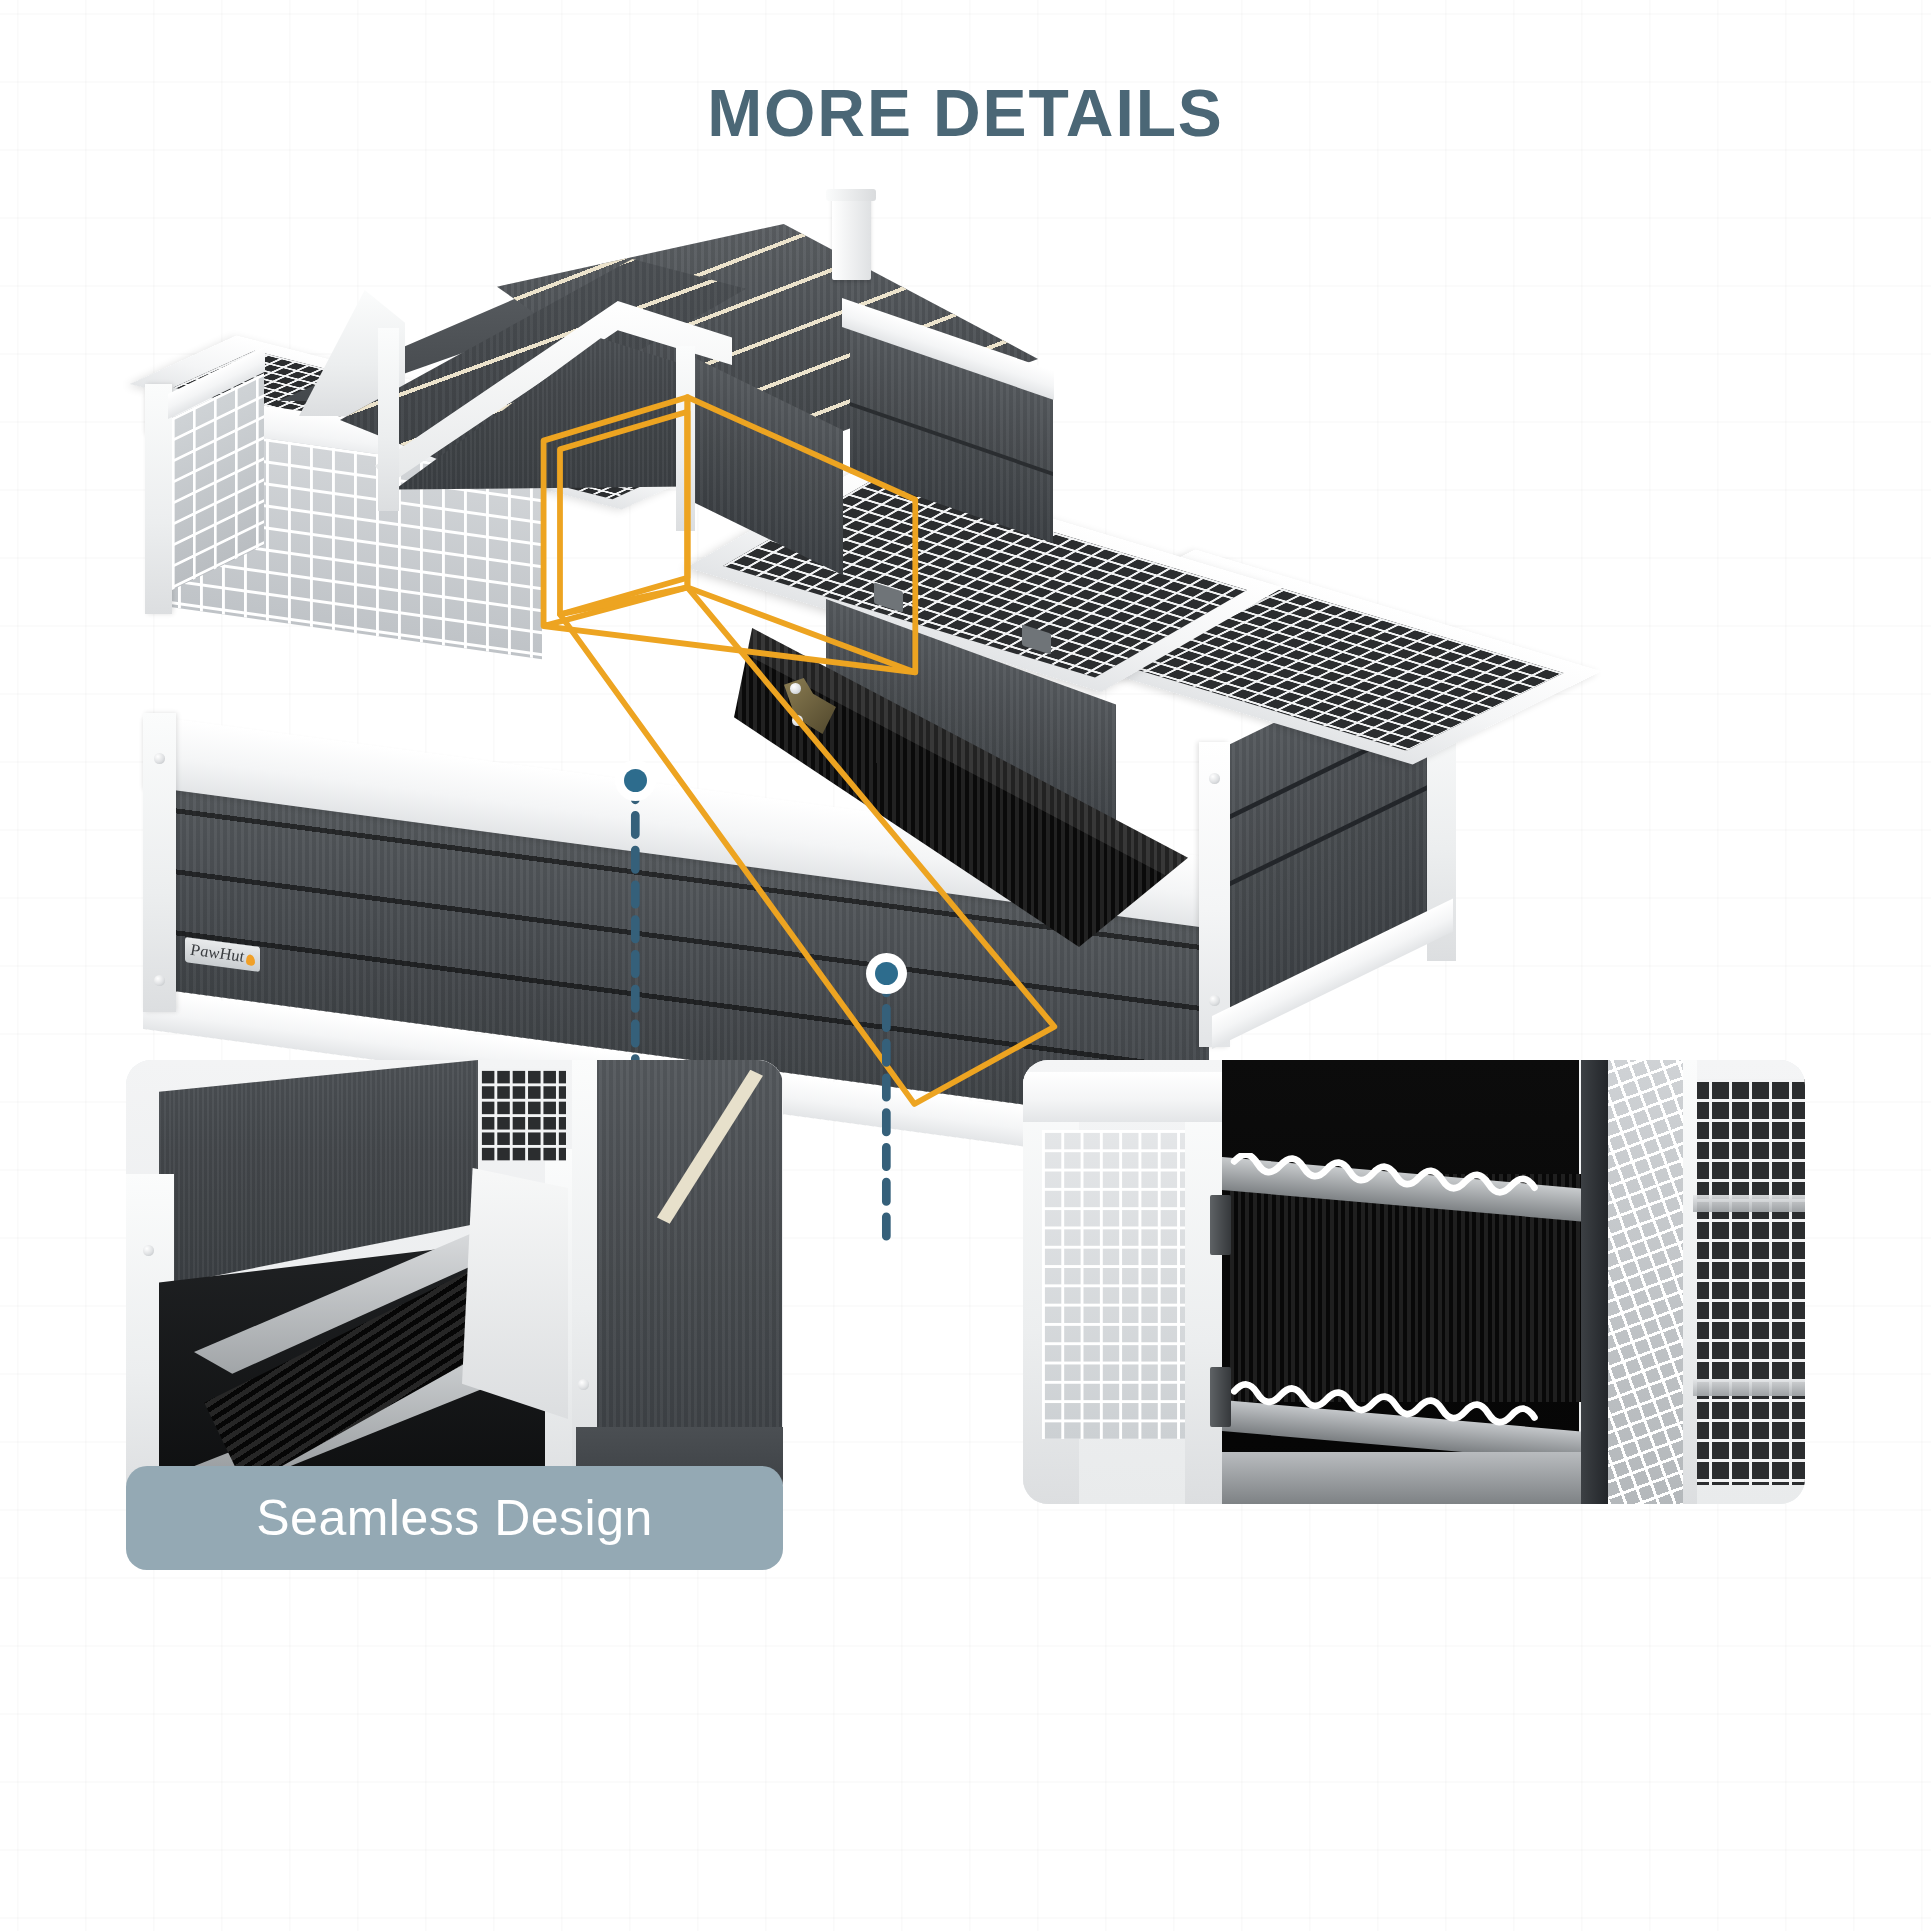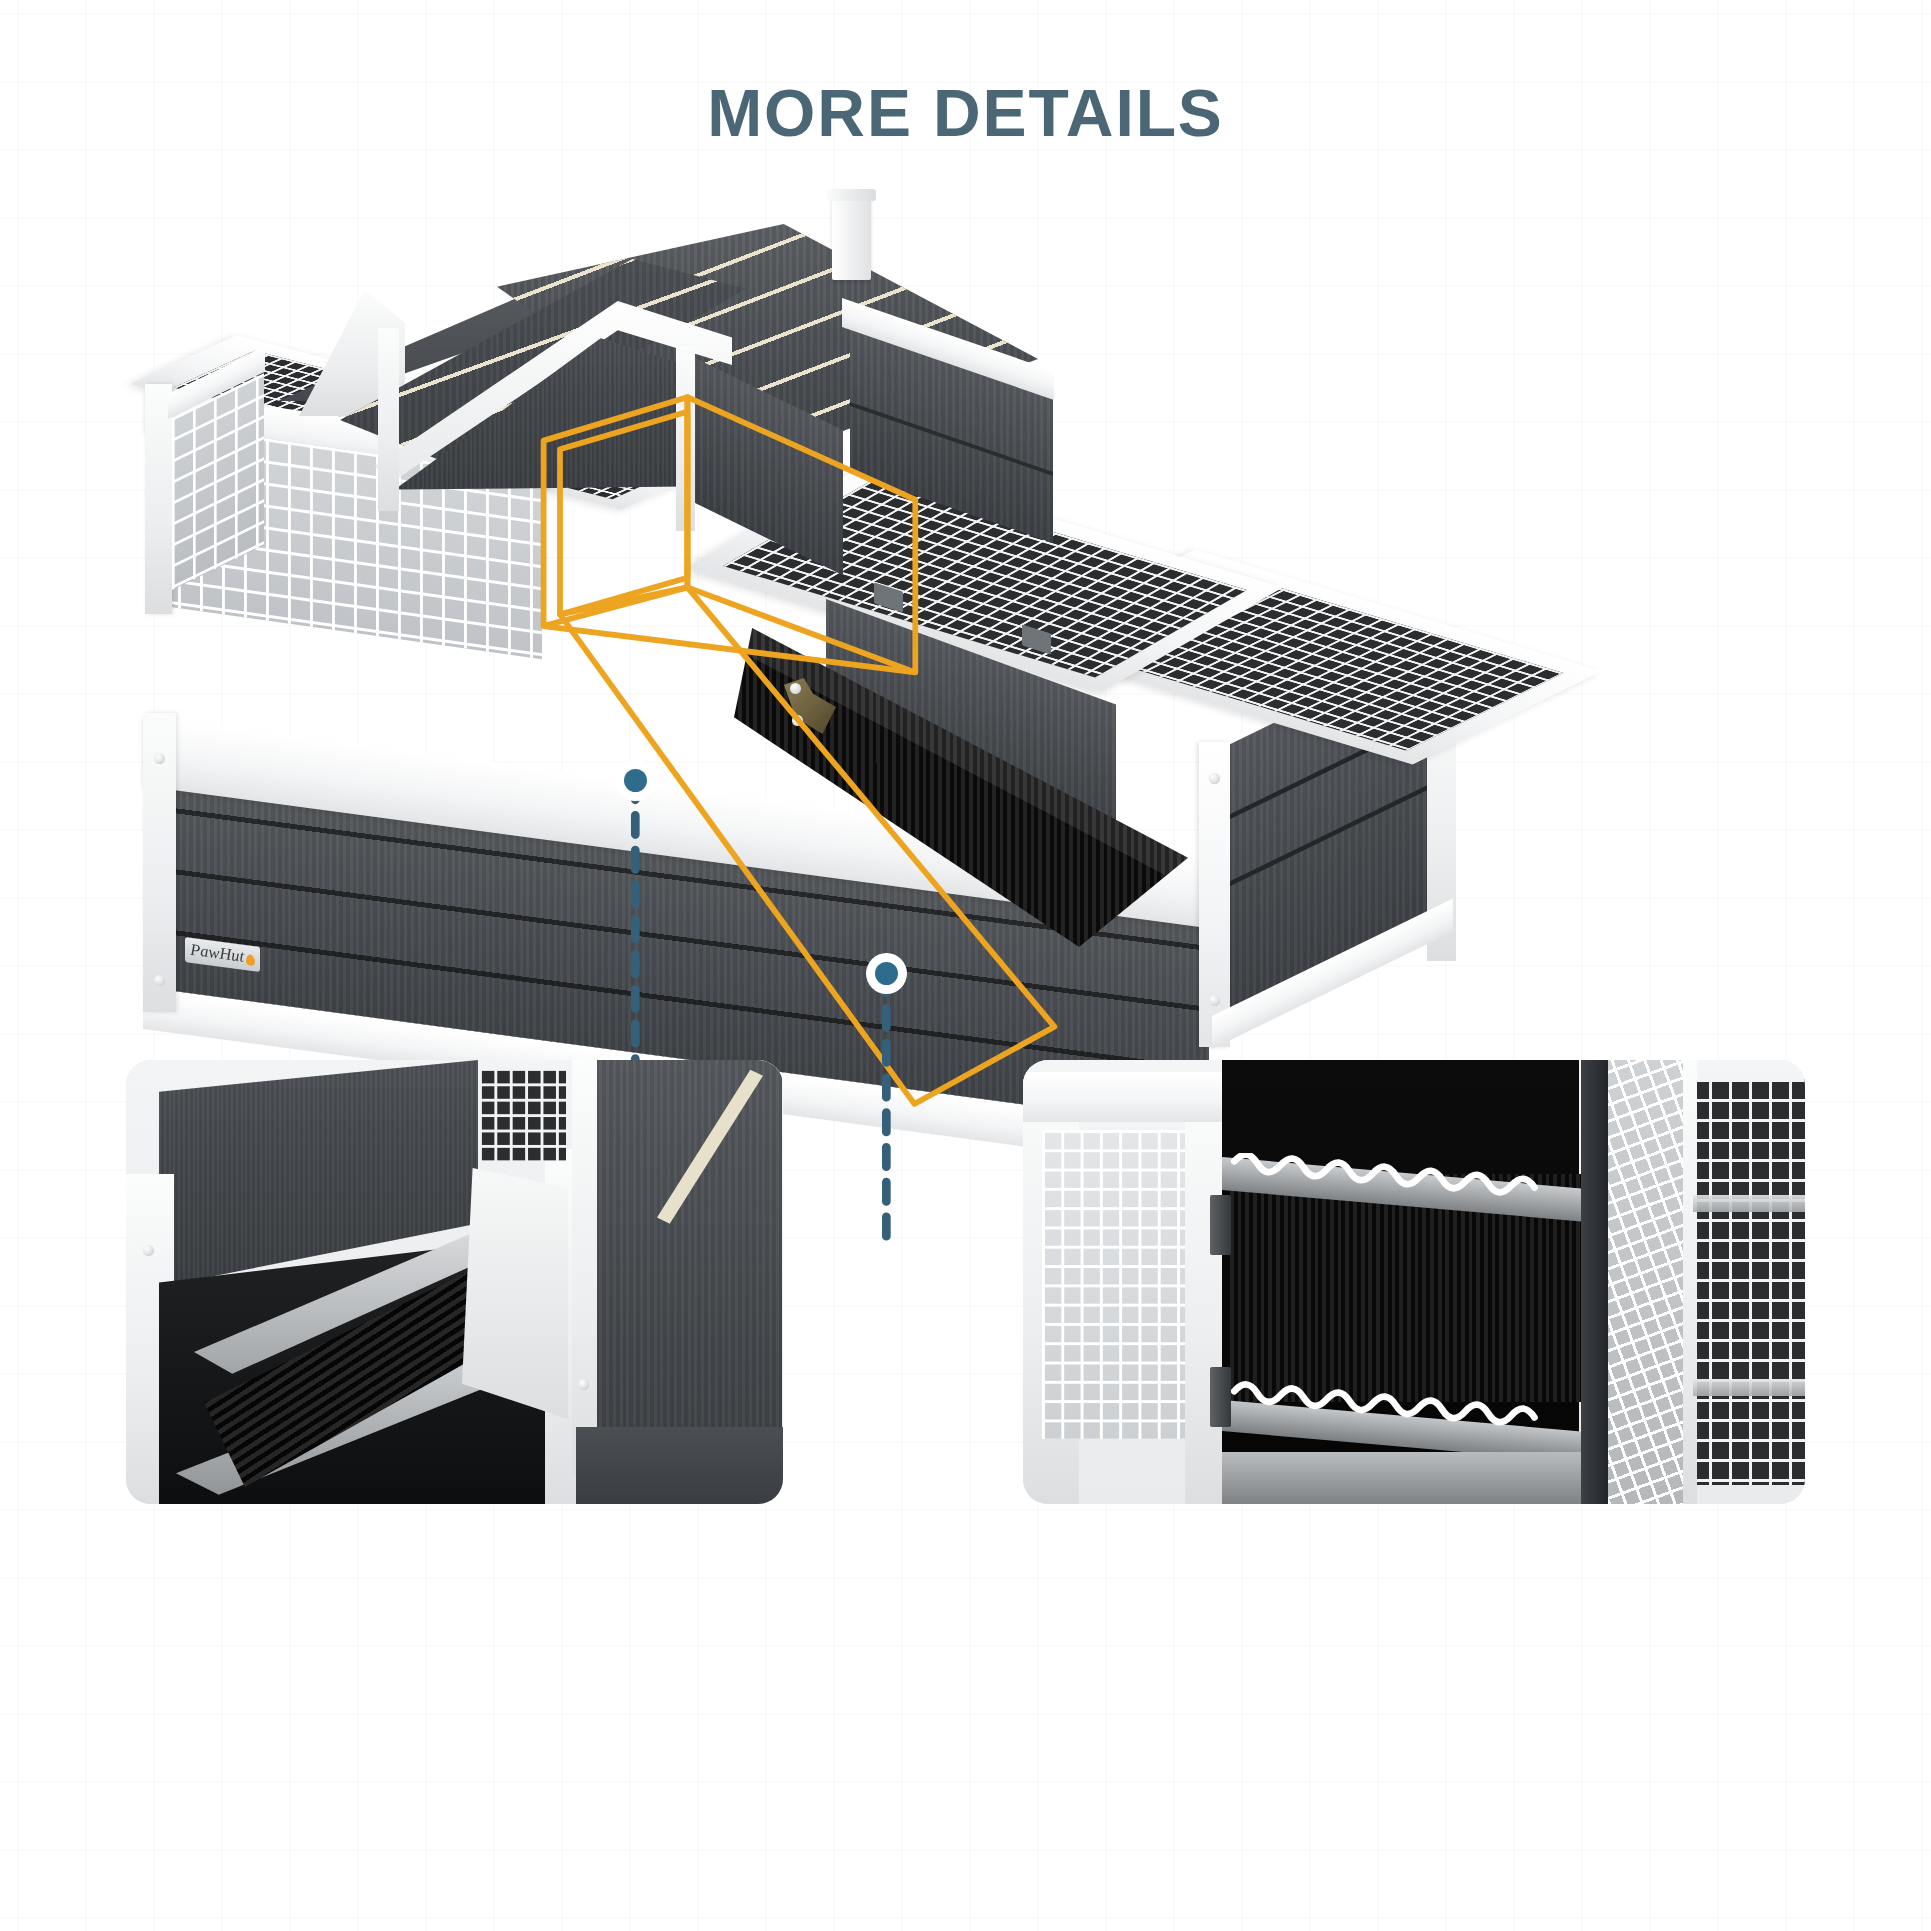--- a/index.html
+++ b/index.html
@@ -404,20 +404,23 @@
       <div class="sh" style="left:531px; top:9.7px; width:106px; height:154px; background:#e7e0cb;
                   clip-path: polygon(88% 0, 100% 4%, 12% 100%, 0 96%);"></div>
       <div class="sh white-frame-s" style="left:446px; top:0px; width:25px; height:415px;"></div>
       <div class="scr" style="left:452px; top:319px;"></div>
 
       <div class="sh" style="left:450px; top:367px; width:212px; height:77px;
                   background: linear-gradient(180deg,#4b4f53,#3a3e42);"></div>
     </div>
   </div>
 
+  <div class="caption" style="left:126px; top:1466px; width:657px; height:104px;">
+    <span>Seamless Design</span>
+  </div>
 
   <div class="panel" style="left:1023px; top:1060px; width:782px; height:444px;">
     <div class="panel-img" style="background: linear-gradient(180deg,#f4f5f6 0%, #e9ebec 100%);">
 
       <div class="sh white-frame-s" style="left:0px; top:11.6px; width:56px; height:433px;"></div>
       <div class="sh" style="left:19.3px; top:70px; width:147px; height:309px;
                   background:
                     linear-gradient(to right, #ffffff 0 2.9px, transparent 2.9px 19.3px),
                     linear-gradient(to bottom, #ffffff 0 2.9px, transparent 2.9px 19.3px),
                     linear-gradient(180deg,#e4e6e8,#ccd0d3);

